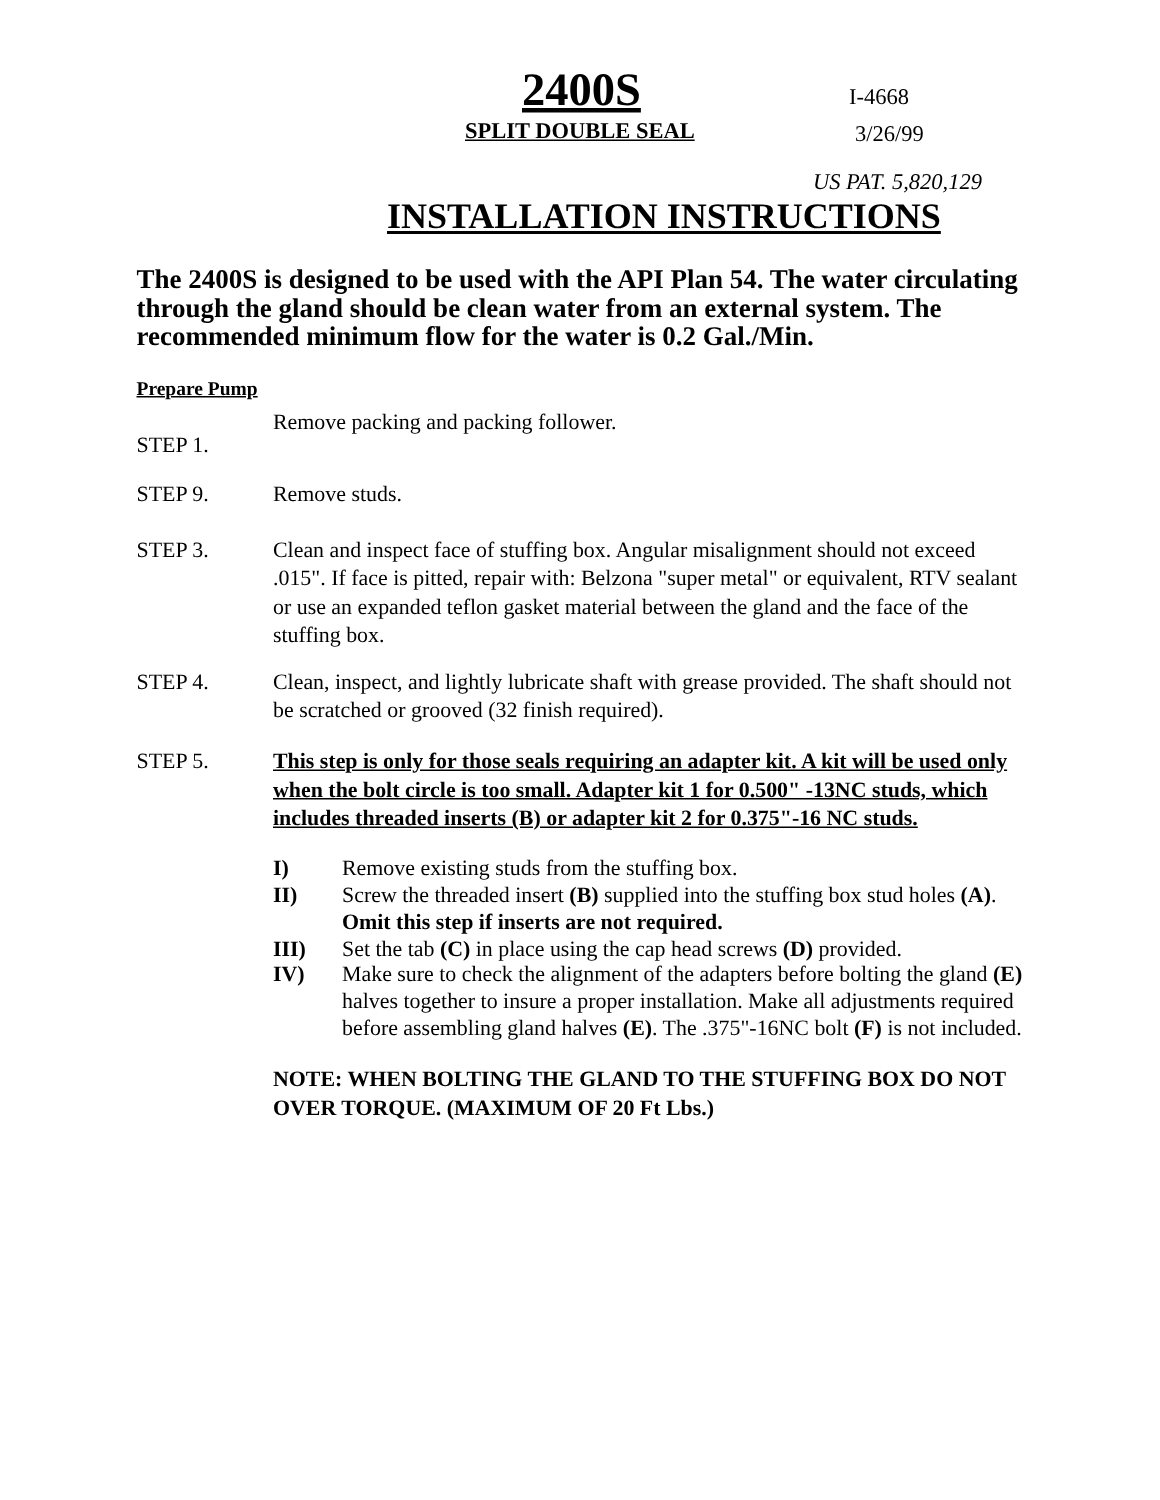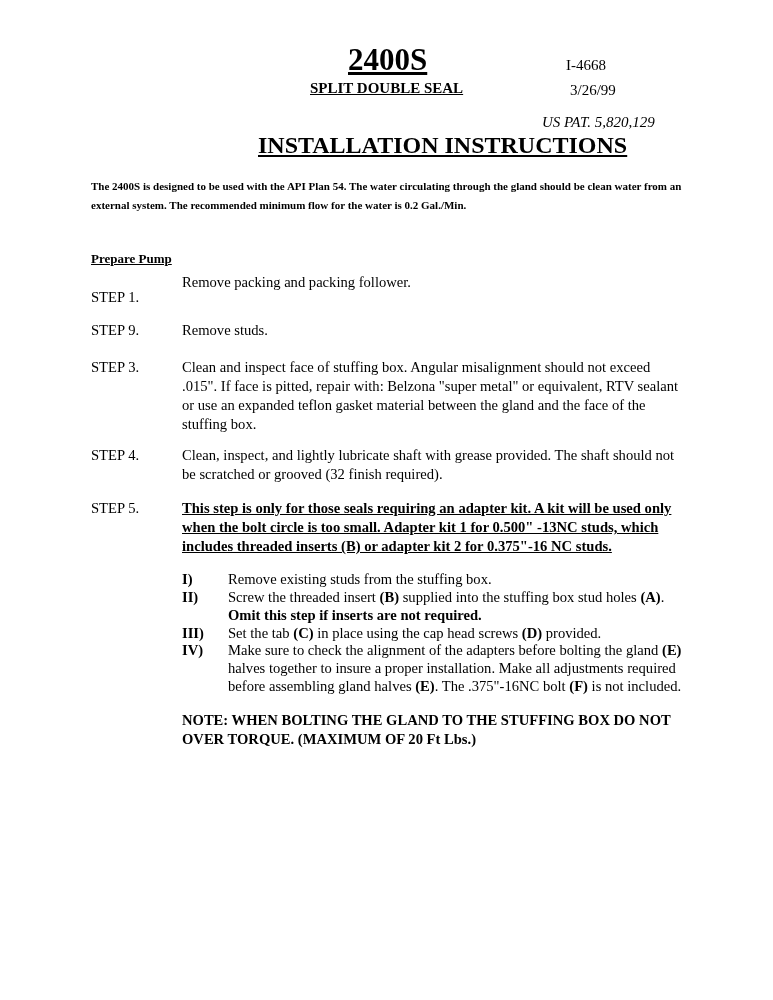--- a/index.html
+++ b/index.html
@@ -7,21 +7,21 @@
       width: 773px; height: 1000px; position: relative; overflow: hidden;
       font-family: "Liberation Serif", "DejaVu Serif", serif; color: #000;
     }
     .abs { position: absolute; }
     .model { left: 348px; top: 42px; font-size: 31px; font-weight: bold; text-decoration: underline; line-height: 36px; }
     .subtitle { left: 310px; top: 78px; font-size: 15px; font-weight: bold; text-decoration: underline; line-height: 20px; text-align: right; }
     .docno { left: 566px; top: 55px; font-size: 15px; line-height: 20px; }
     .date { left: 570px; top: 80px; font-size: 15px; line-height: 20px; }
     .patent { left: 542px; top: 112px; font-size: 15px; font-style: italic; font-weight: normal; line-height: 20px; }
     .install-title { left: 230px; top: 133px; font-size: 24px; font-weight: bold; text-decoration: underline; line-height: 24px; margin-left: 28px; }
-    .intro { left: 91px; top: 177px; width: 600px; font-size: 11px; font-weight: bold; line-height: 19px; }
+    .intro { left: 91px; top: 177px; width: 600px; font-size: 18px; font-weight: bold; line-height: 19px; }
     .section { left: 91px; top: 248px; font-size: 13px; font-weight: bold; text-decoration: underline; line-height: 22px; }
     .step-label { left: 91px; font-size: 14.6px; line-height: 19px; text-align: center; }
     .step-text { left: 182px; width: 500px; font-size: 14.6px; line-height: 19px; }
     .step-text.bold-u { font-weight: bold; text-decoration: underline; }
     .sub-label { left: 182px; font-size: 14.6px; font-weight: bold; line-height: 18px; }
     .sub-text { left: 228px; width: 462px; font-size: 14.6px; line-height: 18px; }
     .b { font-weight: bold; }
     .note { left: 182px; top: 711px; width: 500px; font-size: 14.6px; font-weight: bold; line-height: 19px; }
   </style>
 </head>

